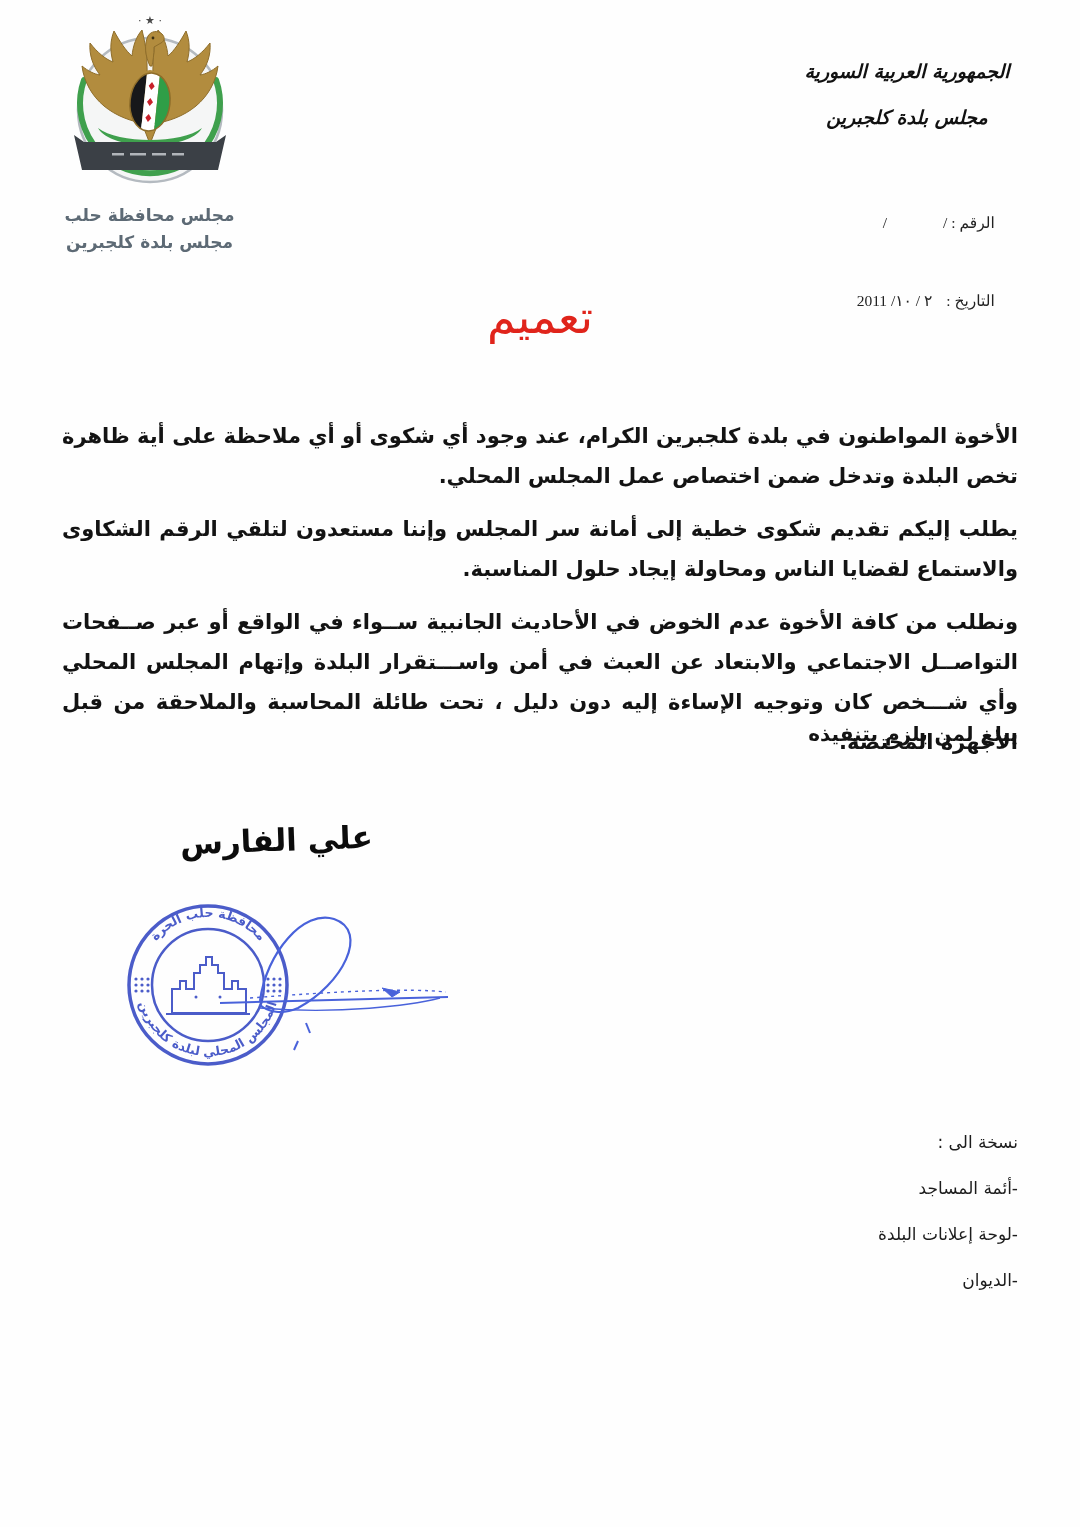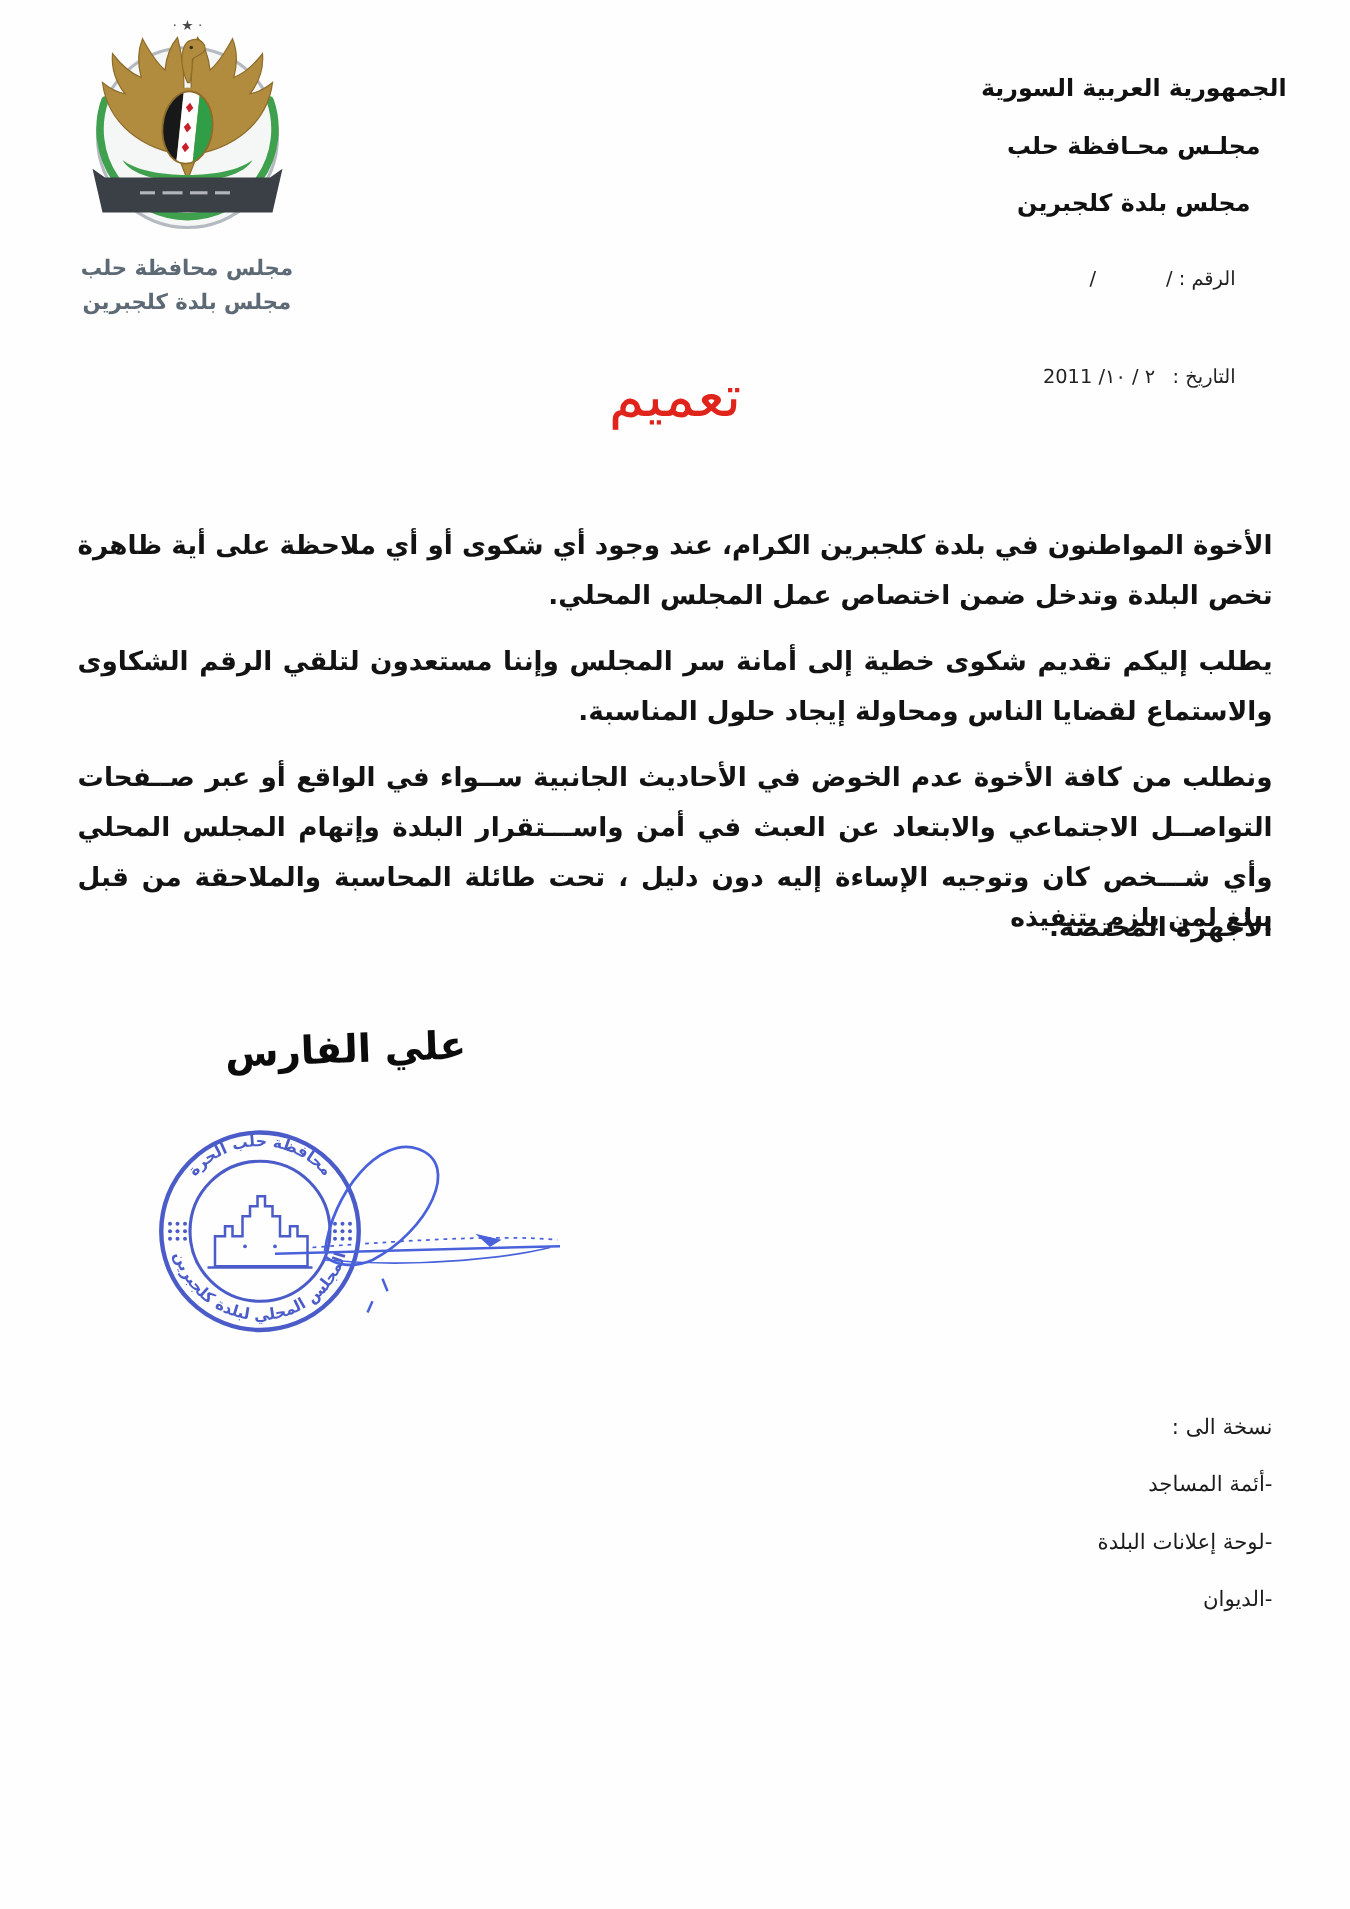--- a/index.html
+++ b/index.html
@@ -7,24 +7,24 @@
     position:relative;width:1080px;height:1527px;margin:0 auto;
     background:#fefefe;overflow:hidden;
     font-family:"DejaVu Sans",sans-serif;color:#161616;
   }
   
   .logo-block{position:absolute;left:52px;top:10px;width:195px;text-align:center;}
   .logo-caption{margin-top:2px;direction:rtl;font-weight:bold;font-size:17px;
     line-height:27px;color:#5d6a75;}
   
   .letterhead{position:absolute;right:48px;top:48px;width:250px;direction:rtl;
-    text-align:center;font-weight:bold;font-size:19px;line-height:46px;color:#111;}
+    text-align:center;font-weight:bold;font-size:19px;line-height:46px;color:#111;font-style:italic;}
   .ref-block{position:absolute;right:62px;top:184px;direction:rtl;font-size:15.5px;
     line-height:26px;color:#222;}
-  .ref-line{white-space:pre;}
+  .ref-line{white-space:pre;font-family:Liberation Serif, serif;}
   .ref-val{margin-right:56px;}
   .ref-date{margin-right:14px;}
   
   .doc-title{position:absolute;left:0;right:0;top:290px;margin:0;text-align:center;
     font-size:46px;font-weight:normal;color:#e0241b;}
   
   .doc-body{position:absolute;left:62px;right:62px;top:416px;direction:rtl;
     text-align:justify;text-align-last:right;font-weight:bold;font-size:21px;
     line-height:40px;color:#131313;}
   .doc-body p{margin:0 0 13px 0;}
@@ -98,21 +98,20 @@
       </g>
     </svg>
     <div class="logo-caption">
       <div>مجلس محافظة حلب</div>
       <div>مجلس بلدة كلجبرين</div>
     </div>
   </div>
 
   <div class="letterhead">
     <div>الجمهورية العربية السورية</div>
-    <div>مجلـس محـافظة حلب</div>
     <div>مجلس بلدة كلجبرين</div>
   </div>
 
   <div class="ref-block">
     <div class="ref-line">
       <span>الرقم : /</span><span class="ref-val">/</span>
     </div>
     <div class="ref-line">
       <span>التاريخ :</span><span class="ref-date">٢ / ١٠/ 2011</span>
     </div>

